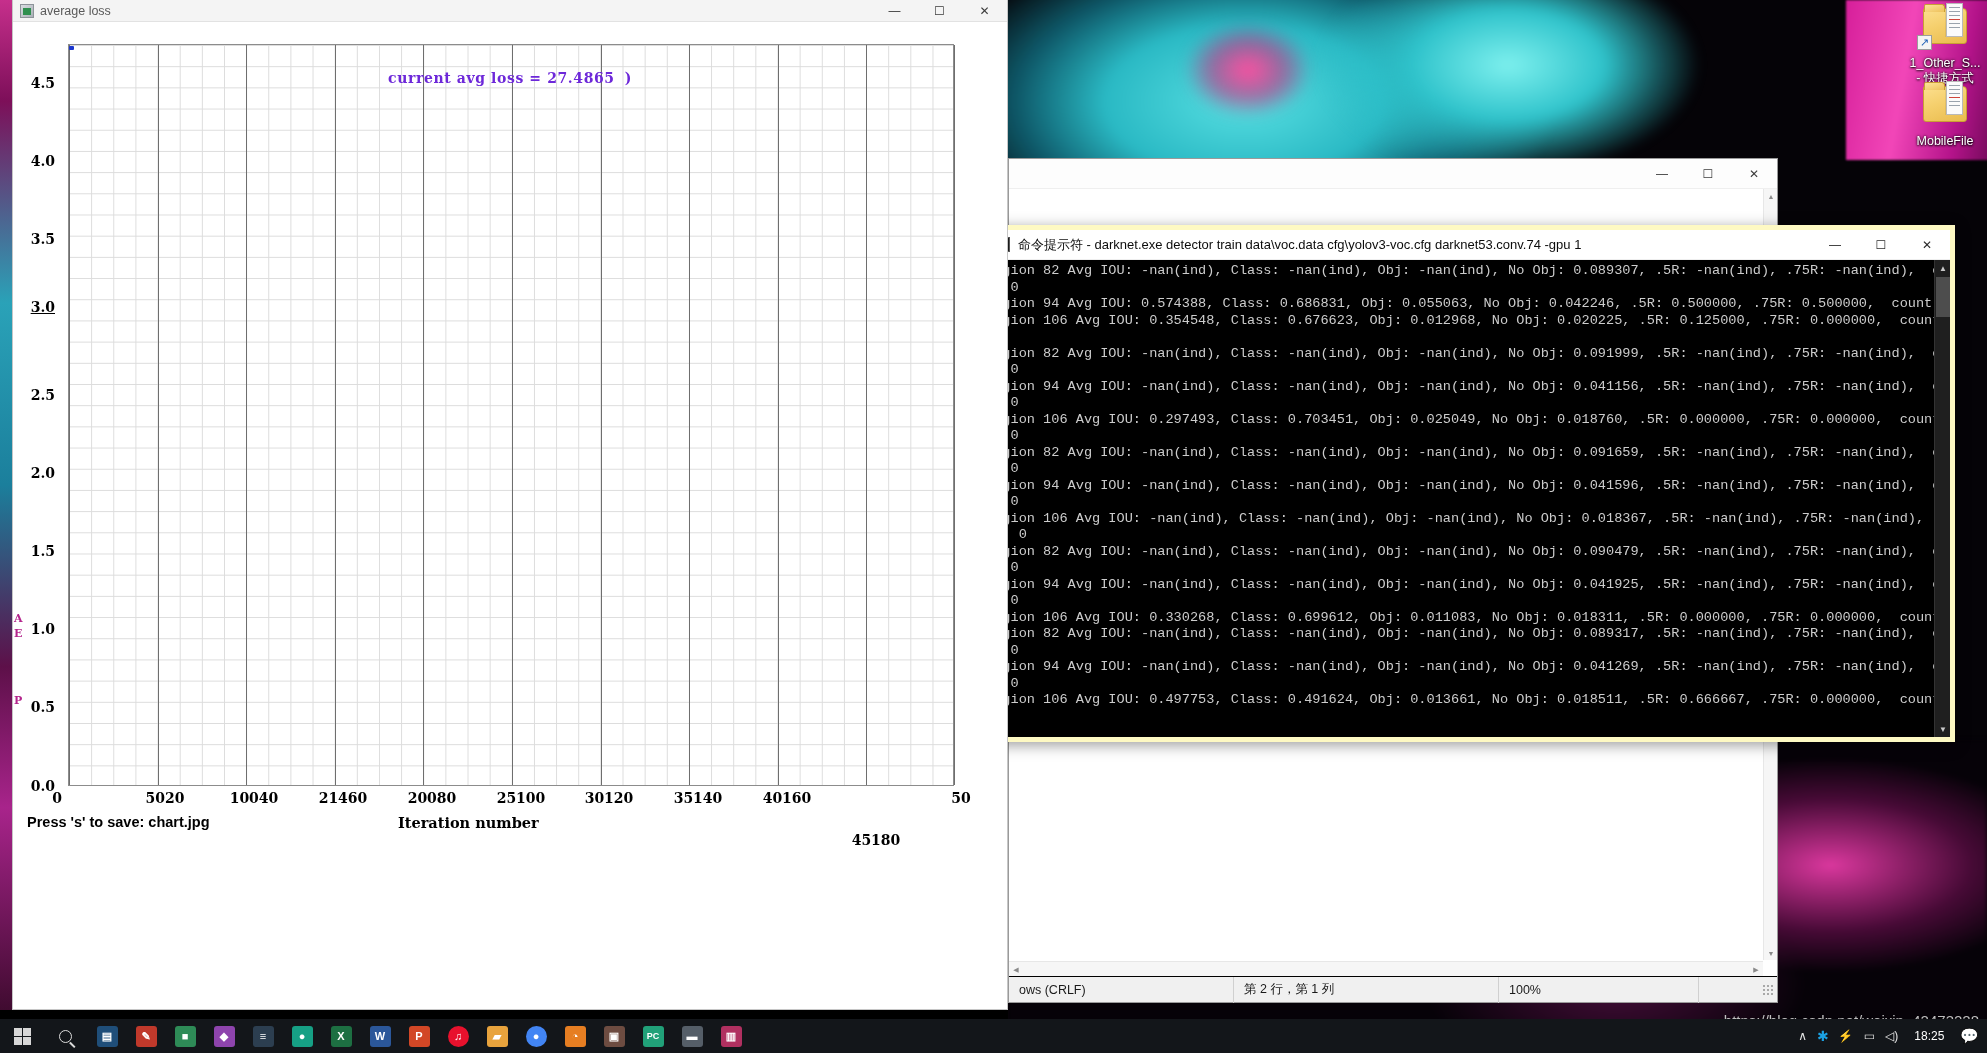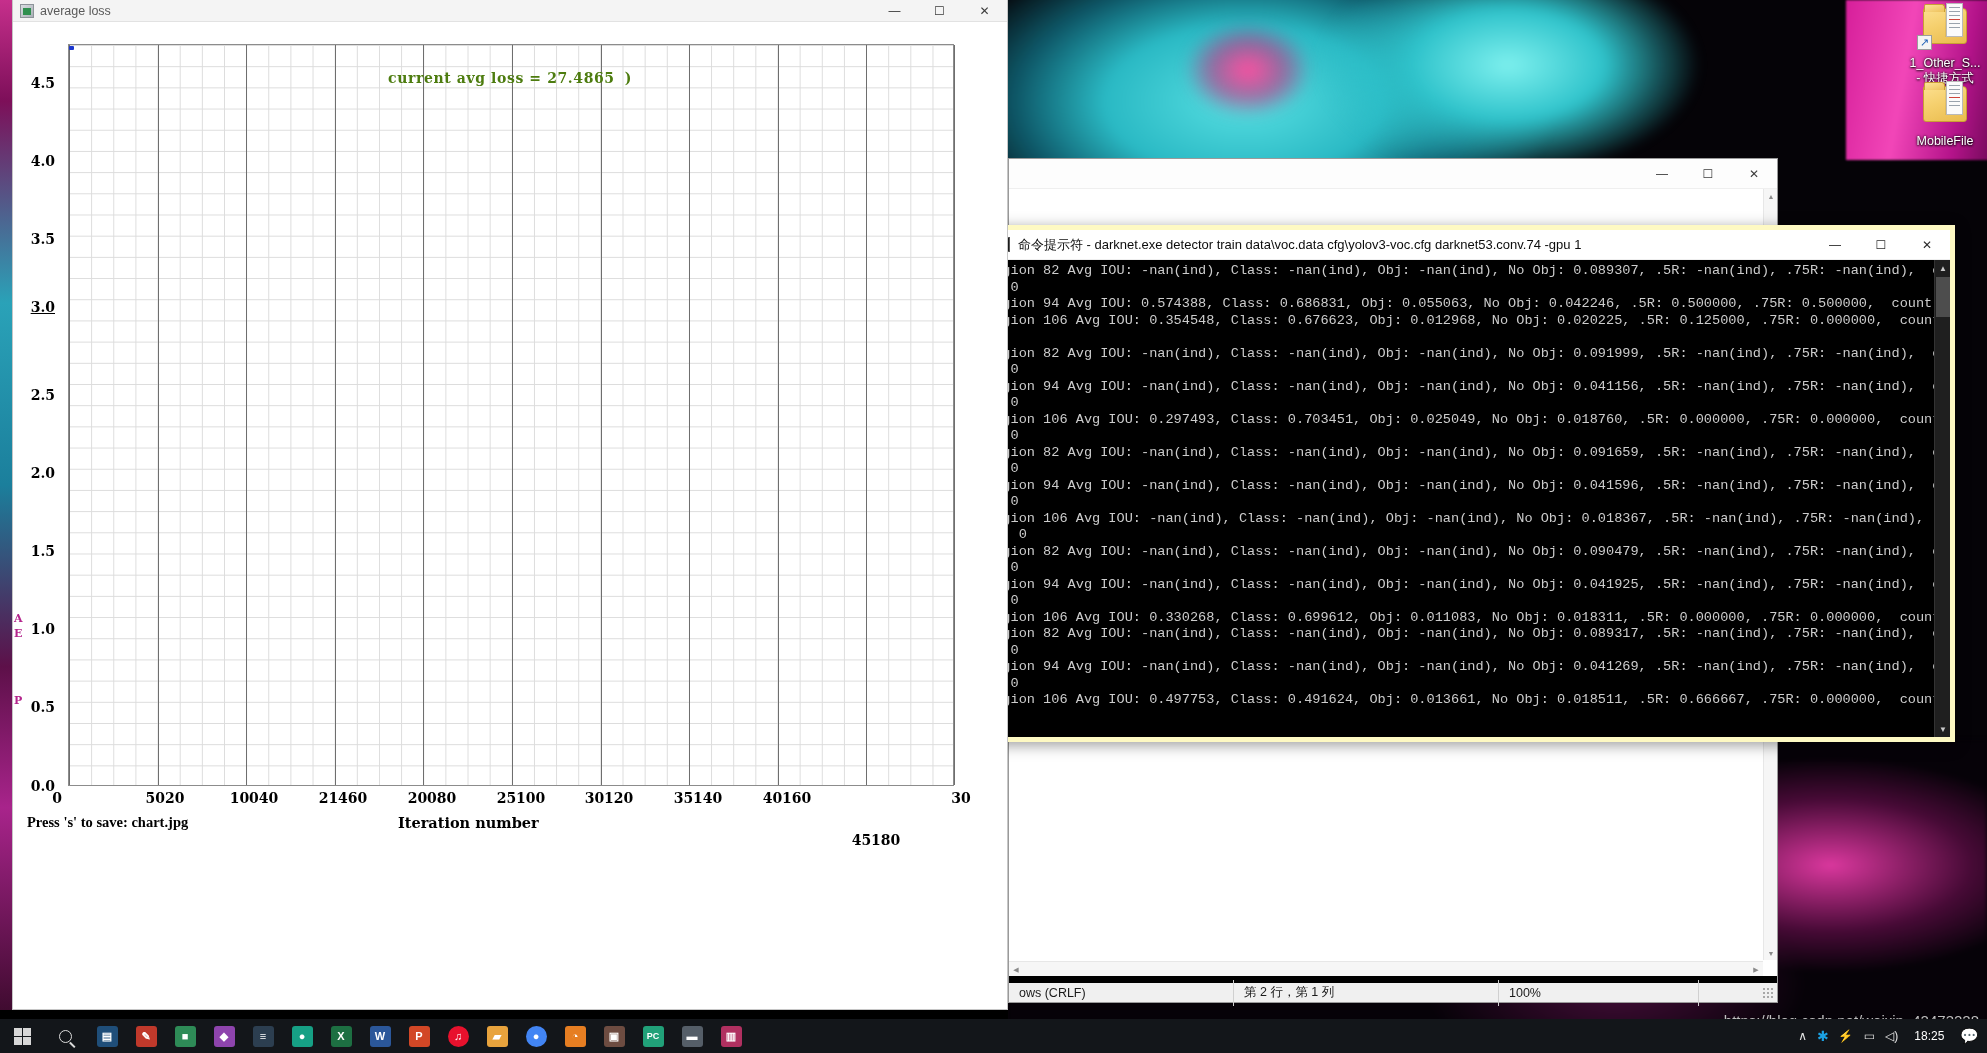--- a/index.html
+++ b/index.html
@@ -129,41 +129,41 @@
   }
   .plot .vmajor { width: 1px; top: 0; bottom: 0; }
 
   .marker {
     position: absolute; width: 5px; height: 4px; background: #1b37cf; border-radius: 1px;
   }
 
   .chart-title {
     position: absolute; left: 0; right: 0; top: 48px;
     text-align: center; font-family: "DejaVu Serif", serif;
-    font-weight: bold; font-size: 14px; color: #4d7c0f; letter-spacing: 0.6px;
+    font-weight: bold; font-size: 14px; color: #6d28d9; letter-spacing: 0.6px;
   }
   .chart-title .paren { margin-left: 10px; }
 
   .ylabels { position: absolute; left: 0; top: 22px; width: 50px; height: 742px; }
   .ylabels span {
     position: absolute; right: 8px; transform: translateY(-50%);
     font-family: "DejaVu Serif", serif; font-weight: bold; font-size: 14px; color: #000;
   }
   .xlabels { position: absolute; left: 0; top: 768px; width: 996px; height: 22px; }
   .xlabels span {
     position: absolute; transform: translateX(-50%);
     font-family: "DejaVu Serif", serif; font-weight: bold; font-size: 14px; color: #000;
   }
 
   .chart-foot {
     position: absolute; left: 0; top: 792px; width: 996px; height: 28px;
   }
   .chart-foot .save-hint {
     position: absolute; left: 14px; top: 0;
-    font-family: Liberation Serif, serif; font-weight: bold; font-size: 14.5px; color: #000;
+    font-family: Liberation Sans, sans-serif; font-weight: bold; font-size: 14.5px; color: #000;
   }
   .chart-foot .xtitle {
     position: absolute; left: 385px; top: 0;
     font-family: "DejaVu Serif", serif; font-weight: bold; font-size: 14.5px; color: #000;
   }
   .side-letters {
     position: absolute; left: 1px; width: 10px;
     font-family: "DejaVu Serif", serif; font-weight: bold; font-size: 11px; color: #b4258c;
   }
 
@@ -198,21 +198,21 @@
     border-top: 1px solid #e7e7e7;
   }
   .editor-scroll-bottom .arrow-l, .editor-scroll-bottom .arrow-r {
     position: absolute; top: 0; width: 14px; height: 15px;
     display: flex; align-items: center; justify-content: center;
     font-size: 7px; color: #8a8a8a;
   }
   .editor-scroll-bottom .arrow-l { left: 0; }
   .editor-scroll-bottom .arrow-r { right: 0; }
   .editor-status {
-    height: 26px; flex: 0 0 26px; background: #f0f0f0; border-top: 7px solid #000000;
+    height: 26px; flex: 0 0 26px; background: #f0f0f0; border-top: 1px solid #000000;
     display: flex; align-items: center; font-size: 12.5px; color: #1a1a1a;
   }
   .editor-status .cell { height: 26px; display: flex; align-items: center; padding-left: 10px; border-right: 1px solid #d0d0d0; }
   .editor-status .c1 { width: 225px; }
   .editor-status .c2 { width: 265px; }
   .editor-status .c3 { width: 200px; }
   .grip {
     margin-left: auto; margin-right: 3px; width: 12px; height: 12px;
     background-image: radial-gradient(#a8a8a8 38%, transparent 40%);
     background-size: 4px 4px;
@@ -479,21 +479,21 @@
         <span style="left:44px;">0</span>
         <span style="left:152px;">5020</span>
         <span style="left:241px;">10040</span>
         <span style="left:330px;">21460</span>
         <span style="left:419px;">20080</span>
         <span style="left:508px;">25100</span>
         <span style="left:596px;">30120</span>
         <span style="left:685px;">35140</span>
         <span style="left:774px;">40160</span>
         <span style="left:863px;margin-top:42px;">45180</span>
-        <span style="left:948px;">30</span>
+        <span style="left:948px;">50</span>
       </div>
 
       <div class="chart-foot">
         <div class="save-hint">Press 's' to save: chart.jpg</div>
         <div class="xtitle">Iteration number</div>
       </div>
     </div>
   </div>
 
   <div class="watermark">https://blog.csdn.net/weixin_42473228</div>

